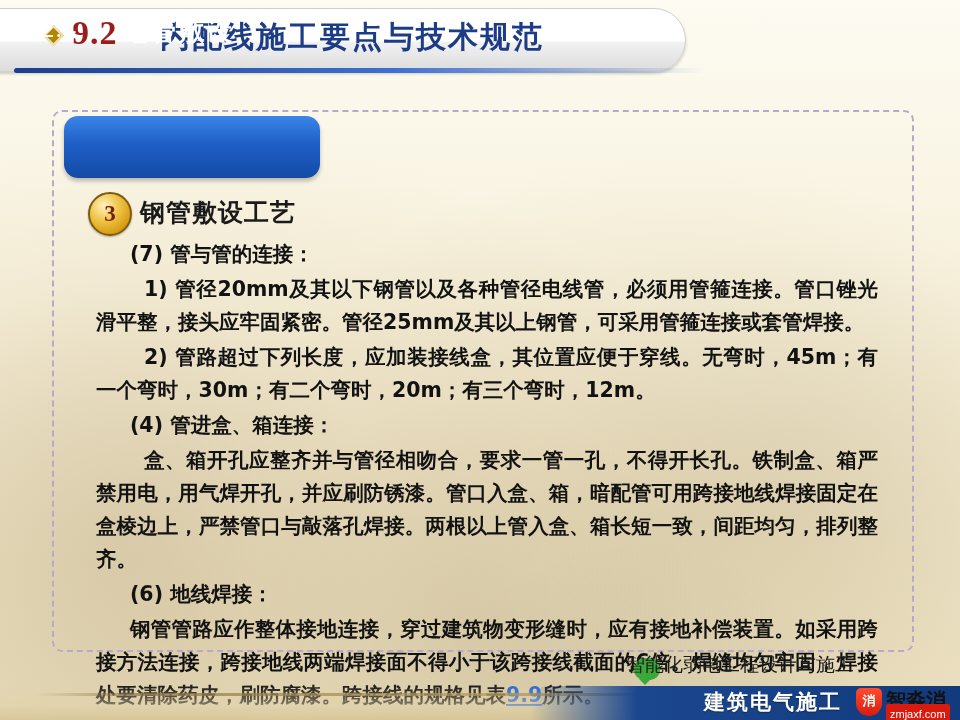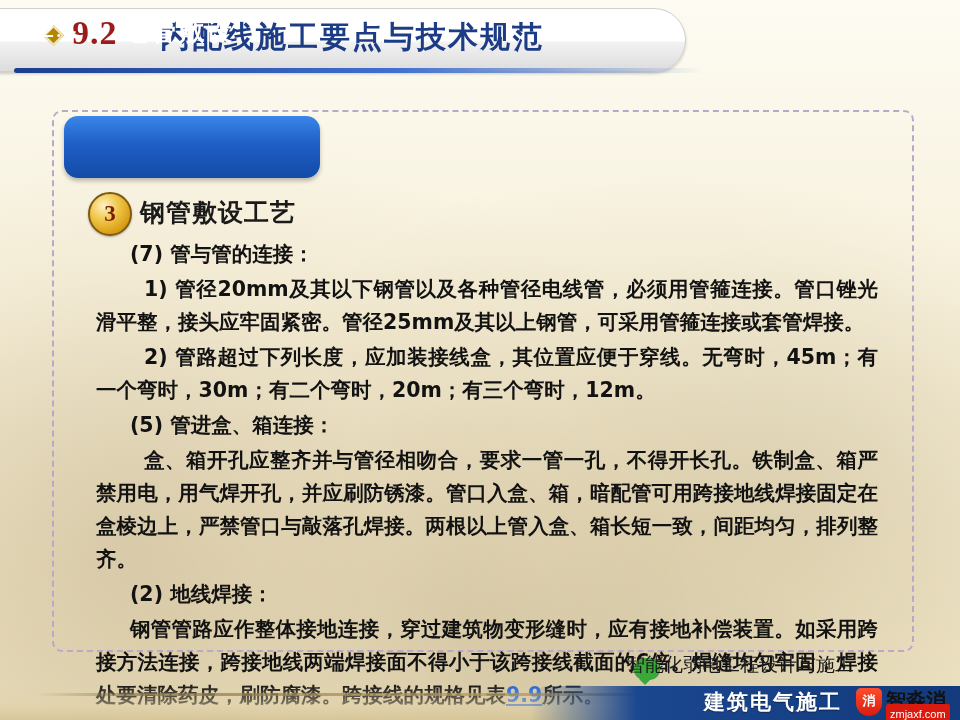--- a/index.html
+++ b/index.html
@@ -321,23 +321,23 @@
 
   <div class="bullet-circle">
     <div class="bullet-num">3</div>
   </div>
   <div class="bullet-heading">钢管敷设工艺</div>
 
   <div class="body-text">
     <p class="p-indent1">(7) 管与管的连接：</p>
     <p class="p-indent2">1) 管径20mm及其以下钢管以及各种管径电线管，必须用管箍连接。管口锉光滑平整，接头应牢固紧密。管径25mm及其以上钢管，可采用管箍连接或套管焊接。</p>
     <p class="p-indent2">2) 管路超过下列长度，应加装接线盒，其位置应便于穿线。无弯时，45m；有一个弯时，30m；有二个弯时，20m；有三个弯时，12m。</p>
-    <p class="p-indent1">(5) 管进盒、箱连接：</p>
+    <p class="p-indent1">(4) 管进盒、箱连接：</p>
     <p class="p-indent2">盒、箱开孔应整齐并与管径相吻合，要求一管一孔，不得开长孔。铁制盒、箱严禁用电，用气焊开孔，并应刷防锈漆。管口入盒、箱，暗配管可用跨接地线焊接固定在盒棱边上，严禁管口与敲落孔焊接。两根以上管入盒、箱长短一致，间距均匀，排列整齐。</p>
-    <p class="p-indent1">(2) 地线焊接：</p>
+    <p class="p-indent1">(6) 地线焊接：</p>
     <p class="p-indent1"><span>钢管管路应作整体接地连接，穿过建筑物变形缝时，应有接地补偿装置。如采用跨接方法连接，跨接地线两端焊接面不得小于该跨接线截面的6倍。焊缝均匀牢固，焊接处要清除药皮，刷防腐漆。跨接线的规格见表</span><span class="link-ref">9.9</span><span>所示。</span></p>
   </div>
 
   <div class="footer-bar"></div>
   <div class="footer-rule"></div>
   <div class="wechat-icon"></div>
   <div class="wechat-line">智能化弱电工程设计与施工</div>
   <div class="footer-bluebar"></div>
   <div class="footer-bluebar-text">建筑电气施工</div>
 

